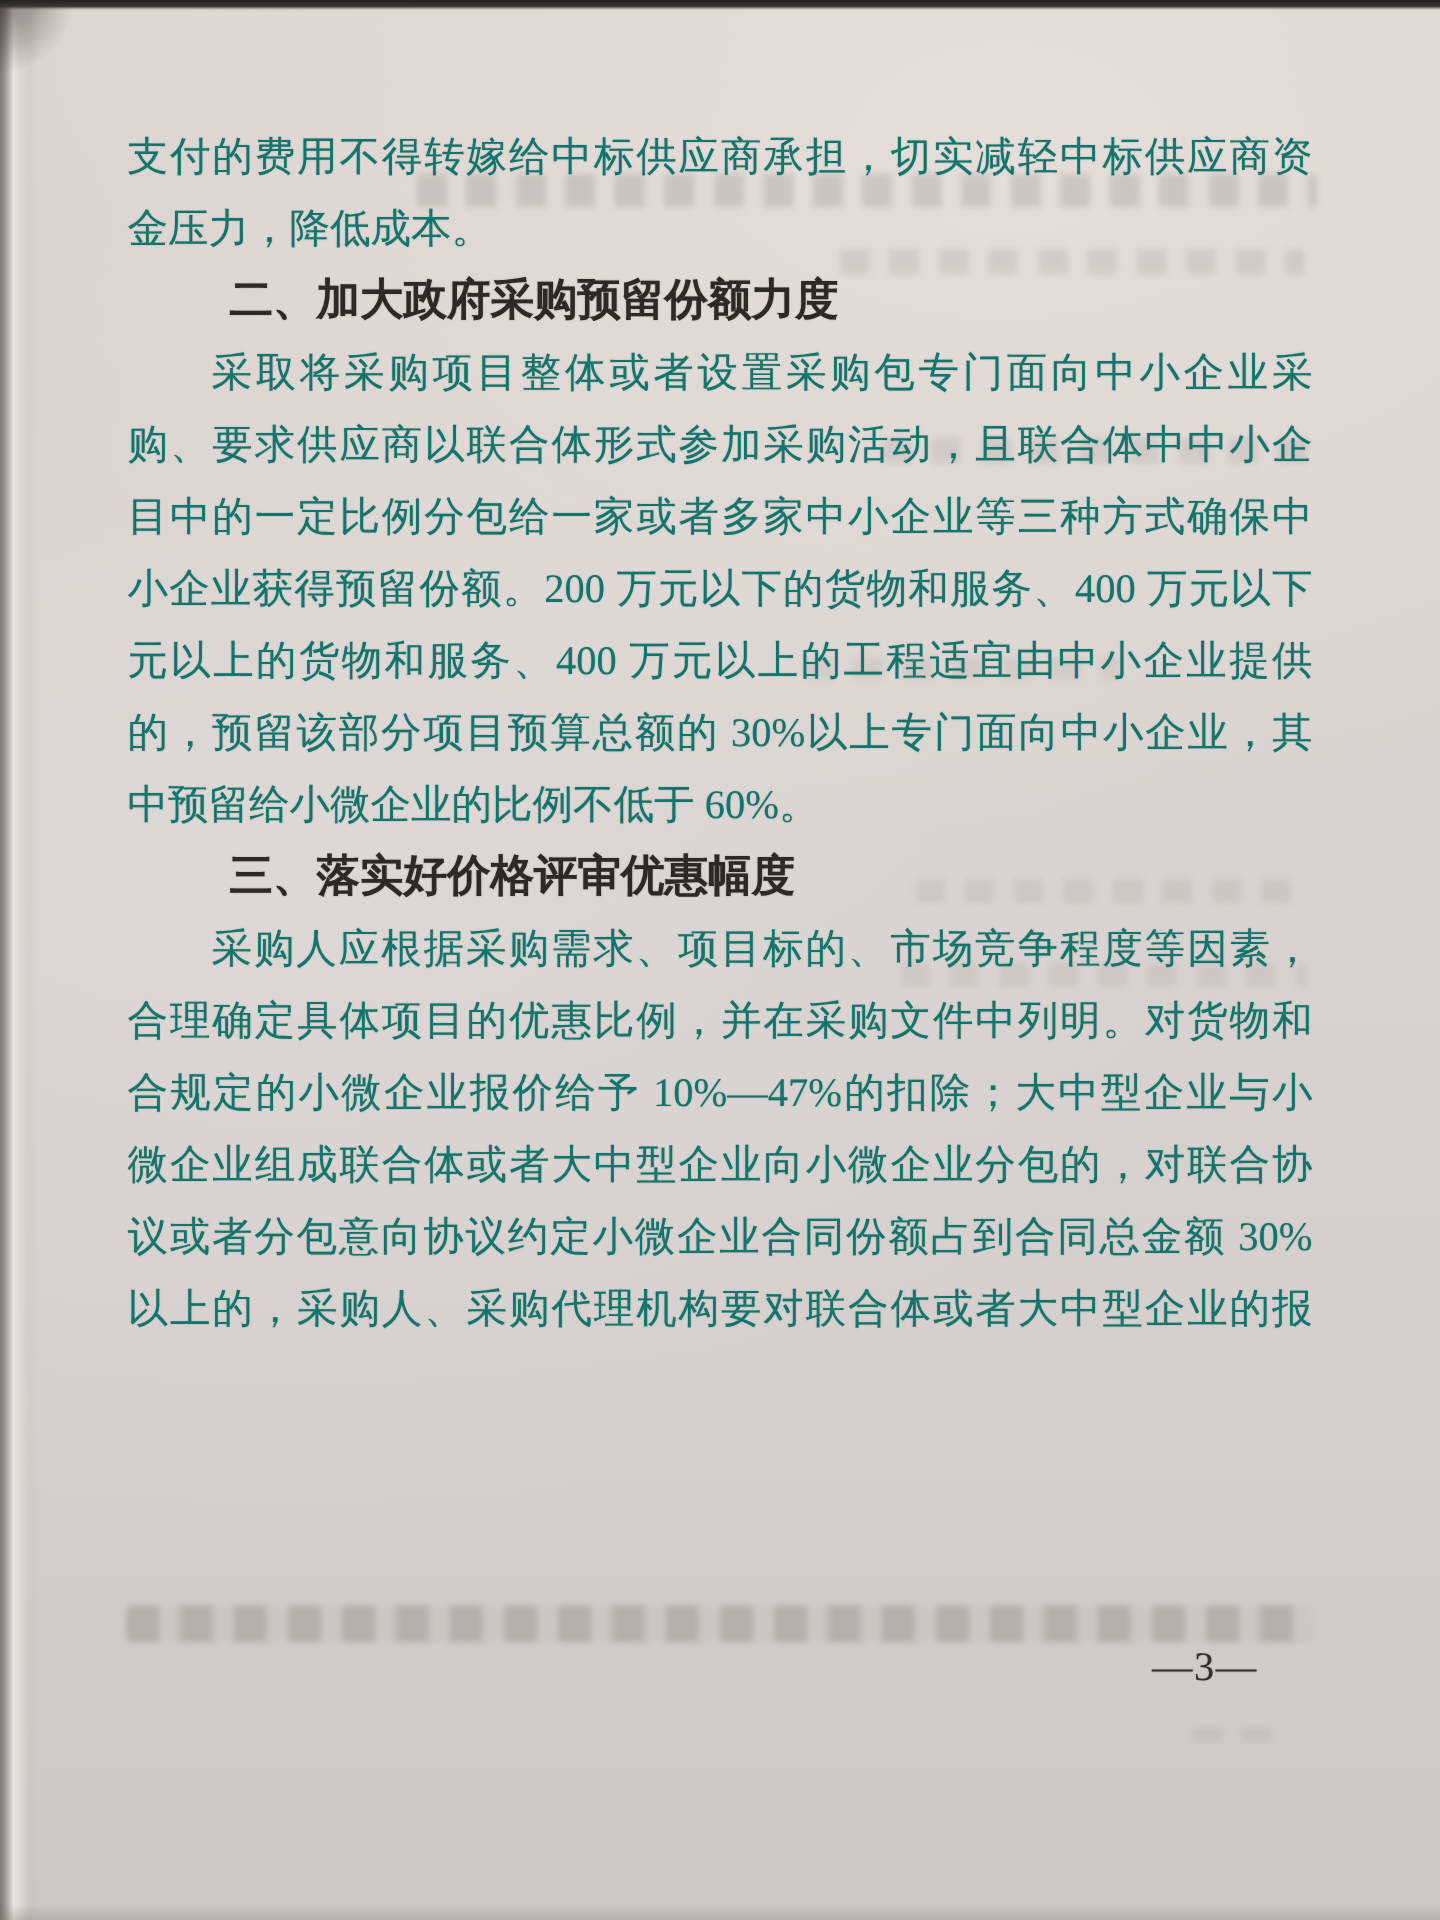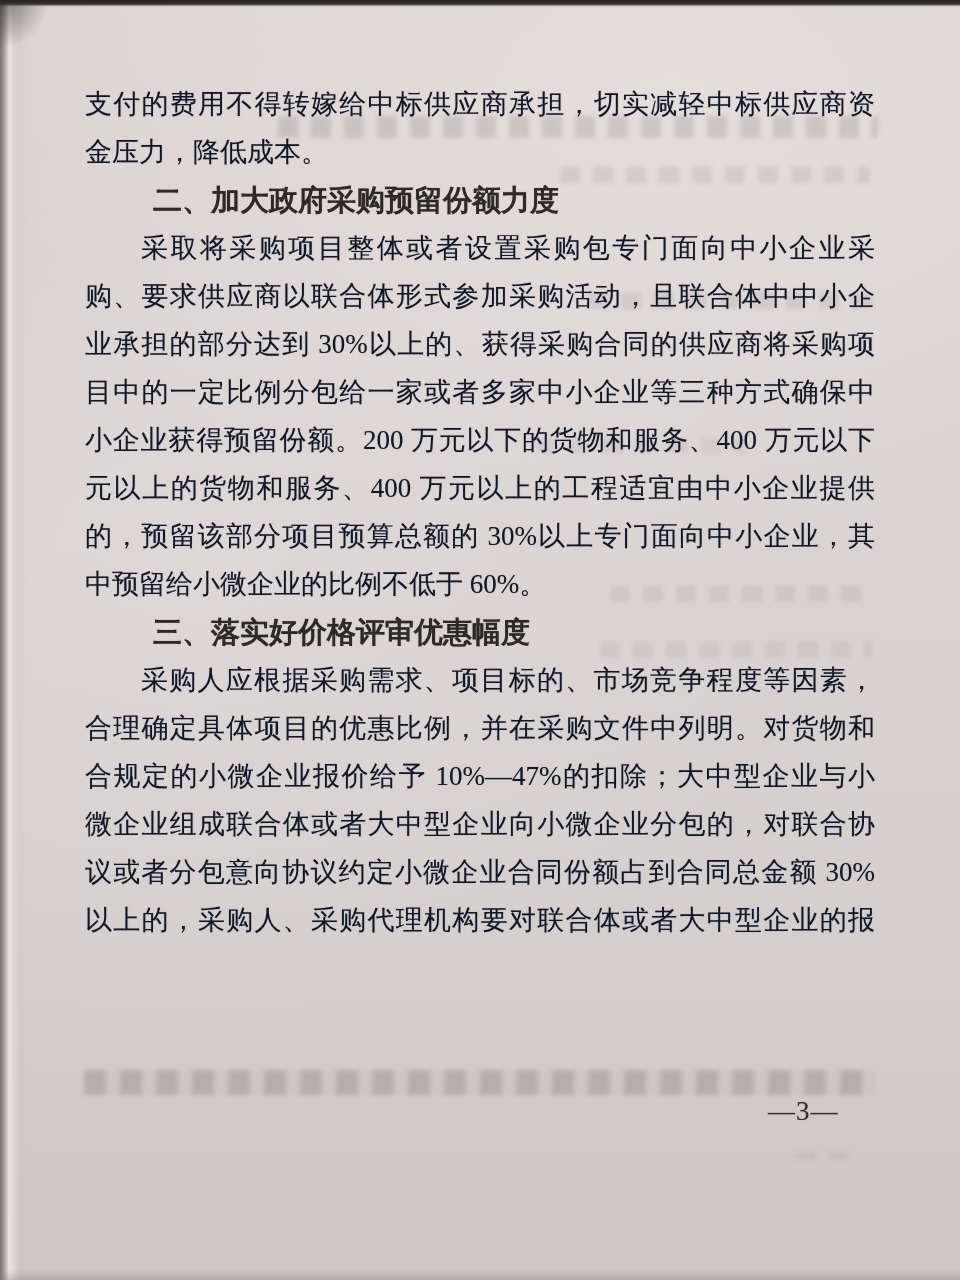--- a/index.html
+++ b/index.html
@@ -33,21 +33,21 @@
   .edge-bottom{
     position:absolute;left:0;bottom:0;width:100%;height:10px;
     background:linear-gradient(0deg, rgba(120,112,110,.30), rgba(120,112,110,0));
   }
   
   .content{
     position:absolute;left:85px;top:80px;width:790px;z-index:3;
   }
   .ln{
     height:48px;line-height:48px;
-    font-size:27px;color:#0f172a;
+    font-size:27px;color:#0f766e;
     white-space:nowrap;
     text-shadow:0 0 1px rgba(54,50,49,.35);
   }
   .just{
     white-space:normal;
     text-align:justify;text-align-last:justify;
     text-justify:inter-character;
     overflow:hidden;
   }
   .indent{text-indent:56px;}
@@ -94,21 +94,20 @@
 <div class="bleed b6"></div>
 <div class="bleed b7"></div>
 <div class="bleed b8"></div>
 
 <div class="content">
   <div class="ln just">支付的费用不得转嫁给中标供应商承担，切实减轻中标供应商资</div>
   <div class="ln">金压力，降低成本。</div>
   <div class="ln heading">二、加大政府采购预留份额力度</div>
   <div class="ln just indent">采取将采购项目整体或者设置采购包专门面向中小企业采</div>
   <div class="ln just">购、要求供应商以联合体形式参加采购活动，且联合体中中小企</div>
-  <div class="ln just">业承担的部分达到 30%以上的、获得采购合同的供应商将采购项</div>
   <div class="ln just">目中的一定比例分包给一家或者多家中小企业等三种方式确保中</div>
   <div class="ln just">小企业获得预留份额。200 万元以下的货物和服务、400 万元以下</div>
   <div class="ln just">元以上的货物和服务、400 万元以上的工程适宜由中小企业提供</div>
   <div class="ln just">的，预留该部分项目预算总额的 30%以上专门面向中小企业，其</div>
   <div class="ln">中预留给小微企业的比例不低于 60%。</div>
   <div class="ln heading">三、落实好价格评审优惠幅度</div>
   <div class="ln just indent">采购人应根据采购需求、项目标的、市场竞争程度等因素，</div>
   <div class="ln just">合理确定具体项目的优惠比例，并在采购文件中列明。对货物和</div>
   <div class="ln just">合规定的小微企业报价给予 10%—47%的扣除；大中型企业与小</div>
   <div class="ln just">微企业组成联合体或者大中型企业向小微企业分包的，对联合协</div>

